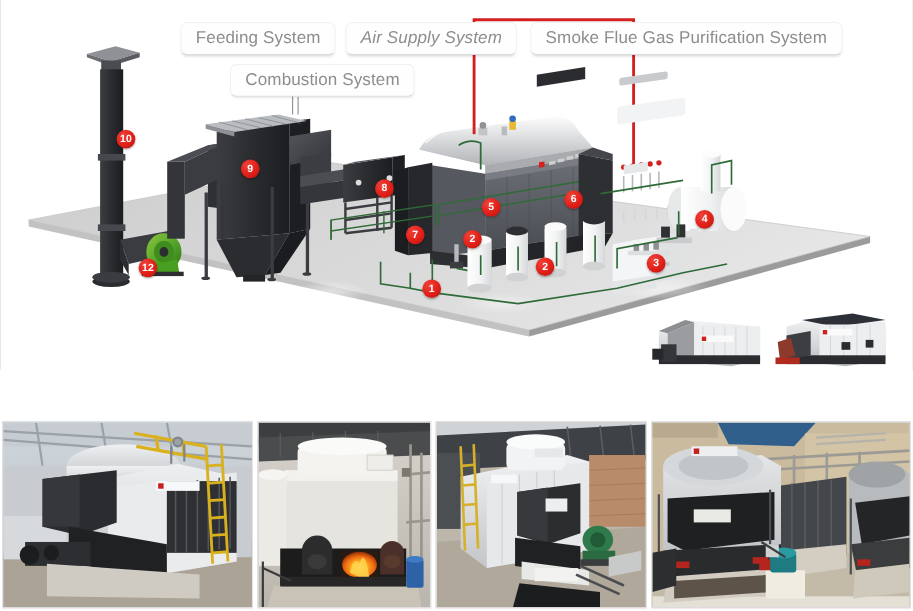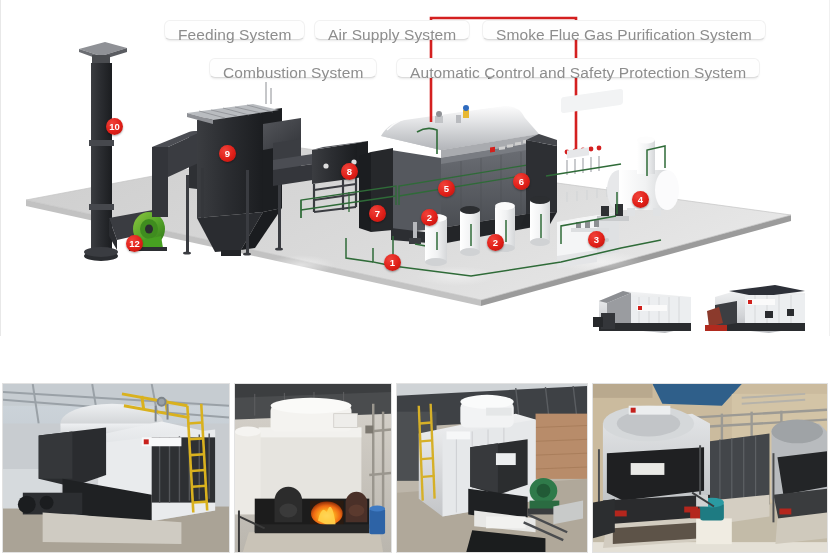--- a/index.html
+++ b/index.html
@@ -24,21 +24,21 @@
     border-left: 1px solid #e8e8e8;
     border-right: 1px solid #f0f0f0;
     overflow: hidden;
   }
 
   
   #tag-row-1 { position: absolute; left: 0; top: 20px; width: 830px; height: 30px; }
   #tag-row-2 { position: absolute; left: 0; top: 58px; width: 830px; height: 30px; }
   .tag-pill {
     position: absolute;
-    height: 20px;
+    height: 30px;
     line-height: 27px;
     padding: 0 13px;
     font-size: 15.5px;
     color: #8d8d8d;
     background: #fefefe;
     border: 1px solid #f1f1f1;
     border-bottom: 1px solid #dcdcdc;
     border-radius: 6px;
     box-shadow: 0 2px 3px -2px rgba(0,0,0,0.18);
     white-space: nowrap;
@@ -495,26 +495,25 @@
       <div class="callout" style="left:437px; top:180px;">5</div>
       <div class="callout" style="left:512px; top:173px;">6</div>
       <div class="callout" style="left:383px; top:254px;">1</div>
       <div class="callout" style="left:486px; top:234px;">2</div>
       <div class="callout" style="left:587px; top:231px;">3</div>
       <div class="callout" style="left:631px; top:191px;">4</div>
     </div>
 
     <div id="tag-row-1">
       <div class="tag-pill" style="left:163px;">Feeding System</div>
-      <div class="tag-pill" style="left:313px;">Air Supply System</div>
+      <div class="tag-pill" style="left:313px;font-style:italic;">Air Supply System</div>
       <div class="tag-pill" style="left:481px;">Smoke Flue Gas Purification System</div>
     </div>
     <div id="tag-row-2">
       <div class="tag-pill" style="left:208px;">Combustion System</div>
-      <div class="tag-pill" style="left:395px;">Automatic Control and Safety Protection System</div>
     </div>
   </div>
 
 
   <div id="photo-strip">
 
     <div class="photo" style="left:2px; width:228px;">
       <svg viewBox="0 0 228 170" preserveAspectRatio="none" style="width:100%;height:100%;display:block;">
         <defs>
           <linearGradient id="w1sky" x1="0" y1="0" x2="0" y2="1">

